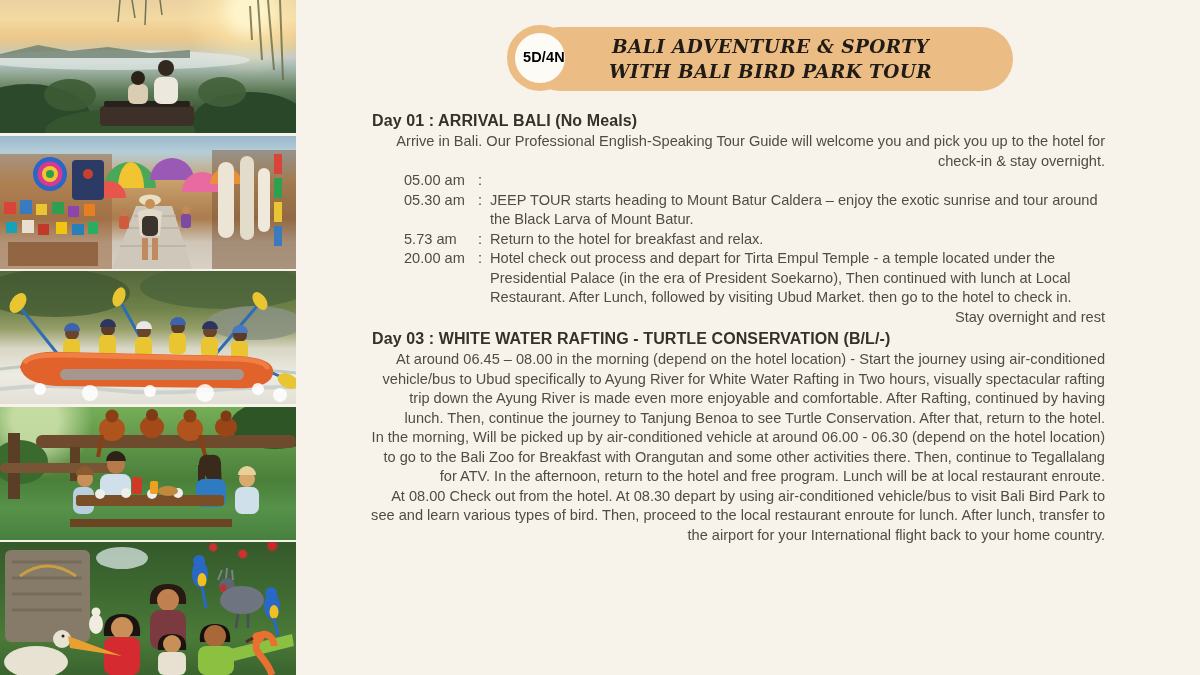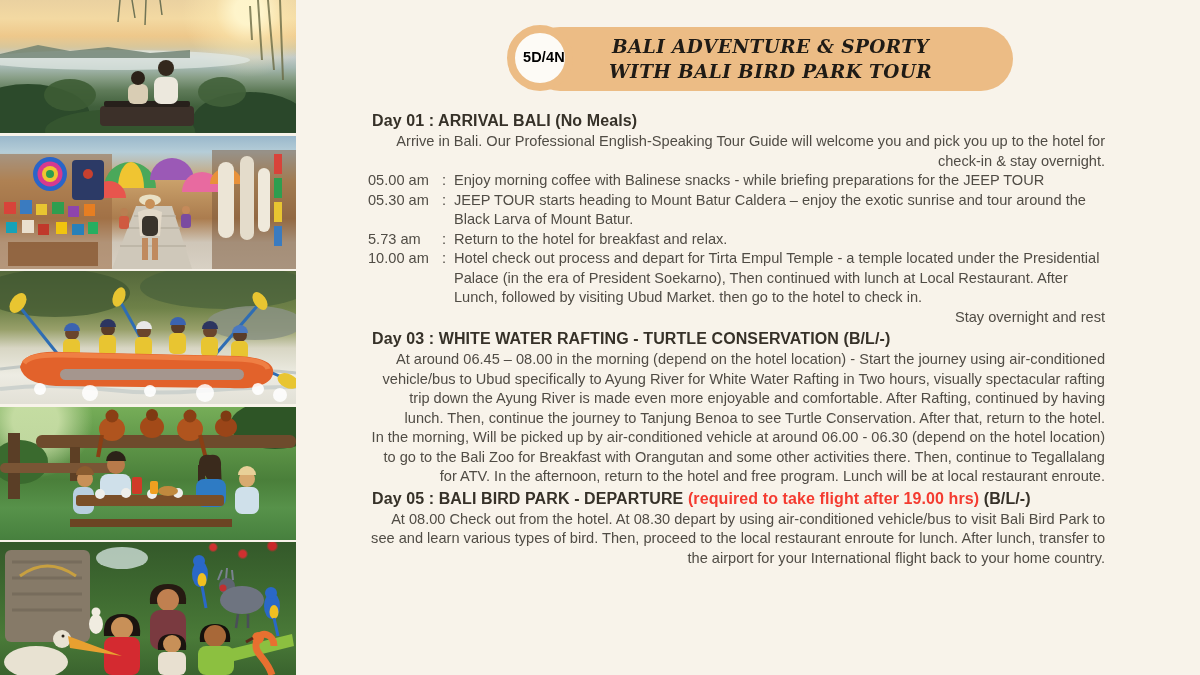--- a/index.html
+++ b/index.html
@@ -34,21 +34,21 @@
   .title-line{font-family:"DejaVu Serif",serif;font-style:italic;font-weight:bold;
         font-size:18.5px;line-height:25px;color:#1f1b16;letter-spacing:.4px;white-space:nowrap;}
   .badge{position:absolute;left:139px;top:-2px;width:50px;height:50px;background:#fdfbf6;
         border:8px solid #ecbc85;border-radius:50%;display:flex;align-items:center;justify-content:flex-end;
         font-weight:bold;font-size:14.5px;color:#000000;letter-spacing:.2px;z-index:2;}
   .itinerary{margin-top:20px;}
   h3{font-size:16px;font-weight:bold;color:#363128;margin:2px 4px 1px;line-height:20px;letter-spacing:.1px;}
   .itinerary p{margin:0;text-align:right;}
   .justify{text-align:justify;}
   .red{color:#f43b30;}
-  .sched{display:grid;grid-template-columns:74px 12px 1fr;}
+  .sched{display:grid;grid-template-columns:74px 12px 1fr;margin-left:36px;}
   .sched-time{white-space:nowrap;}
 </style>
 </head>
 <body>
 
 <div class="photos">
 
   <figure class="photo ph1">
     <svg viewBox="0 0 296 133">
       <ellipse cx="115" cy="60" rx="135" ry="10" fill="#e3e9e6" opacity=".7"></ellipse>
@@ -274,48 +274,46 @@
 
     <section>
       <h3>Day 01 : ARRIVAL BALI (No Meals)</h3>
       <p class="justify">Arrive in Bali. Our Professional English-Speaking Tour Guide will welcome you and pick you up to the hotel for check-in &amp; stay overnight.</p>
     </section>
 
     <section>
       <div class="sched">
         <span class="sched-time">05.00 am</span>
         <span>:</span>
-        <span>Enjoy morning coffee with Balinese snacks - while briefing preparations for the JEEP TOUR</span>
       </div>
       <div class="sched">
         <span class="sched-time">05.30 am</span>
         <span>:</span>
         <span>JEEP TOUR starts heading to Mount Batur Caldera – enjoy the exotic sunrise and tour around the Black Larva of Mount Batur.</span>
       </div>
       <div class="sched">
         <span class="sched-time">5.73 am</span>
         <span>:</span>
         <span>Return to the hotel for breakfast and relax.</span>
       </div>
       <div class="sched">
-        <span class="sched-time">10.00 am</span>
+        <span class="sched-time">20.00 am</span>
         <span>:</span>
         <span>Hotel check out process and depart for Tirta Empul Temple - a temple located under the Presidential Palace (in the era of President Soekarno), Then continued with lunch at Local Restaurant. After Lunch, followed by visiting Ubud Market. then go to the hotel to check in.</span>
       </div>
       <p>Stay overnight and rest</p>
     </section>
 
     <section>
       <h3>Day 03 : WHITE WATER RAFTING - TURTLE CONSERVATION (B/L/-)</h3>
       <p class="justify">At around 06.45 – 08.00 in the morning (depend on the hotel location) - Start the journey using air-conditioned vehicle/bus to Ubud specifically to Ayung River for White Water Rafting in Two hours, visually spectacular rafting trip down the Ayung River is made even more enjoyable and comfortable. After Rafting, continued by having lunch. Then, continue the journey to Tanjung Benoa to see Turtle Conservation. After that, return to the hotel.</p>
     </section>
 
     <section>
       <p class="justify">In the morning, Will be picked up by air-conditioned vehicle at around 06.00 - 06.30 (depend on the hotel location) to go to the Bali Zoo for Breakfast with Orangutan and some other activities there. Then, continue to Tegallalang for ATV. In the afternoon, return to the hotel and free program. Lunch will be at local restaurant enroute.</p>
     </section>
 
     <section>
-      <h3><span>Day 05 : BALI BIRD PARK - DEPARTURE </span><span class="red">(required  to take flight after 19.00 hrs)</span><span> (B/L/-)</span></h3>
       <p class="justify">At 08.00 Check out from the hotel. At 08.30 depart by using air-conditioned vehicle/bus to visit Bali Bird Park to see and learn various types of bird. Then, proceed to the local restaurant enroute for lunch. After lunch, transfer to the airport for your International flight back to your home country.</p>
     </section>
 
   </div>
 </div>
 
 </body></html>

